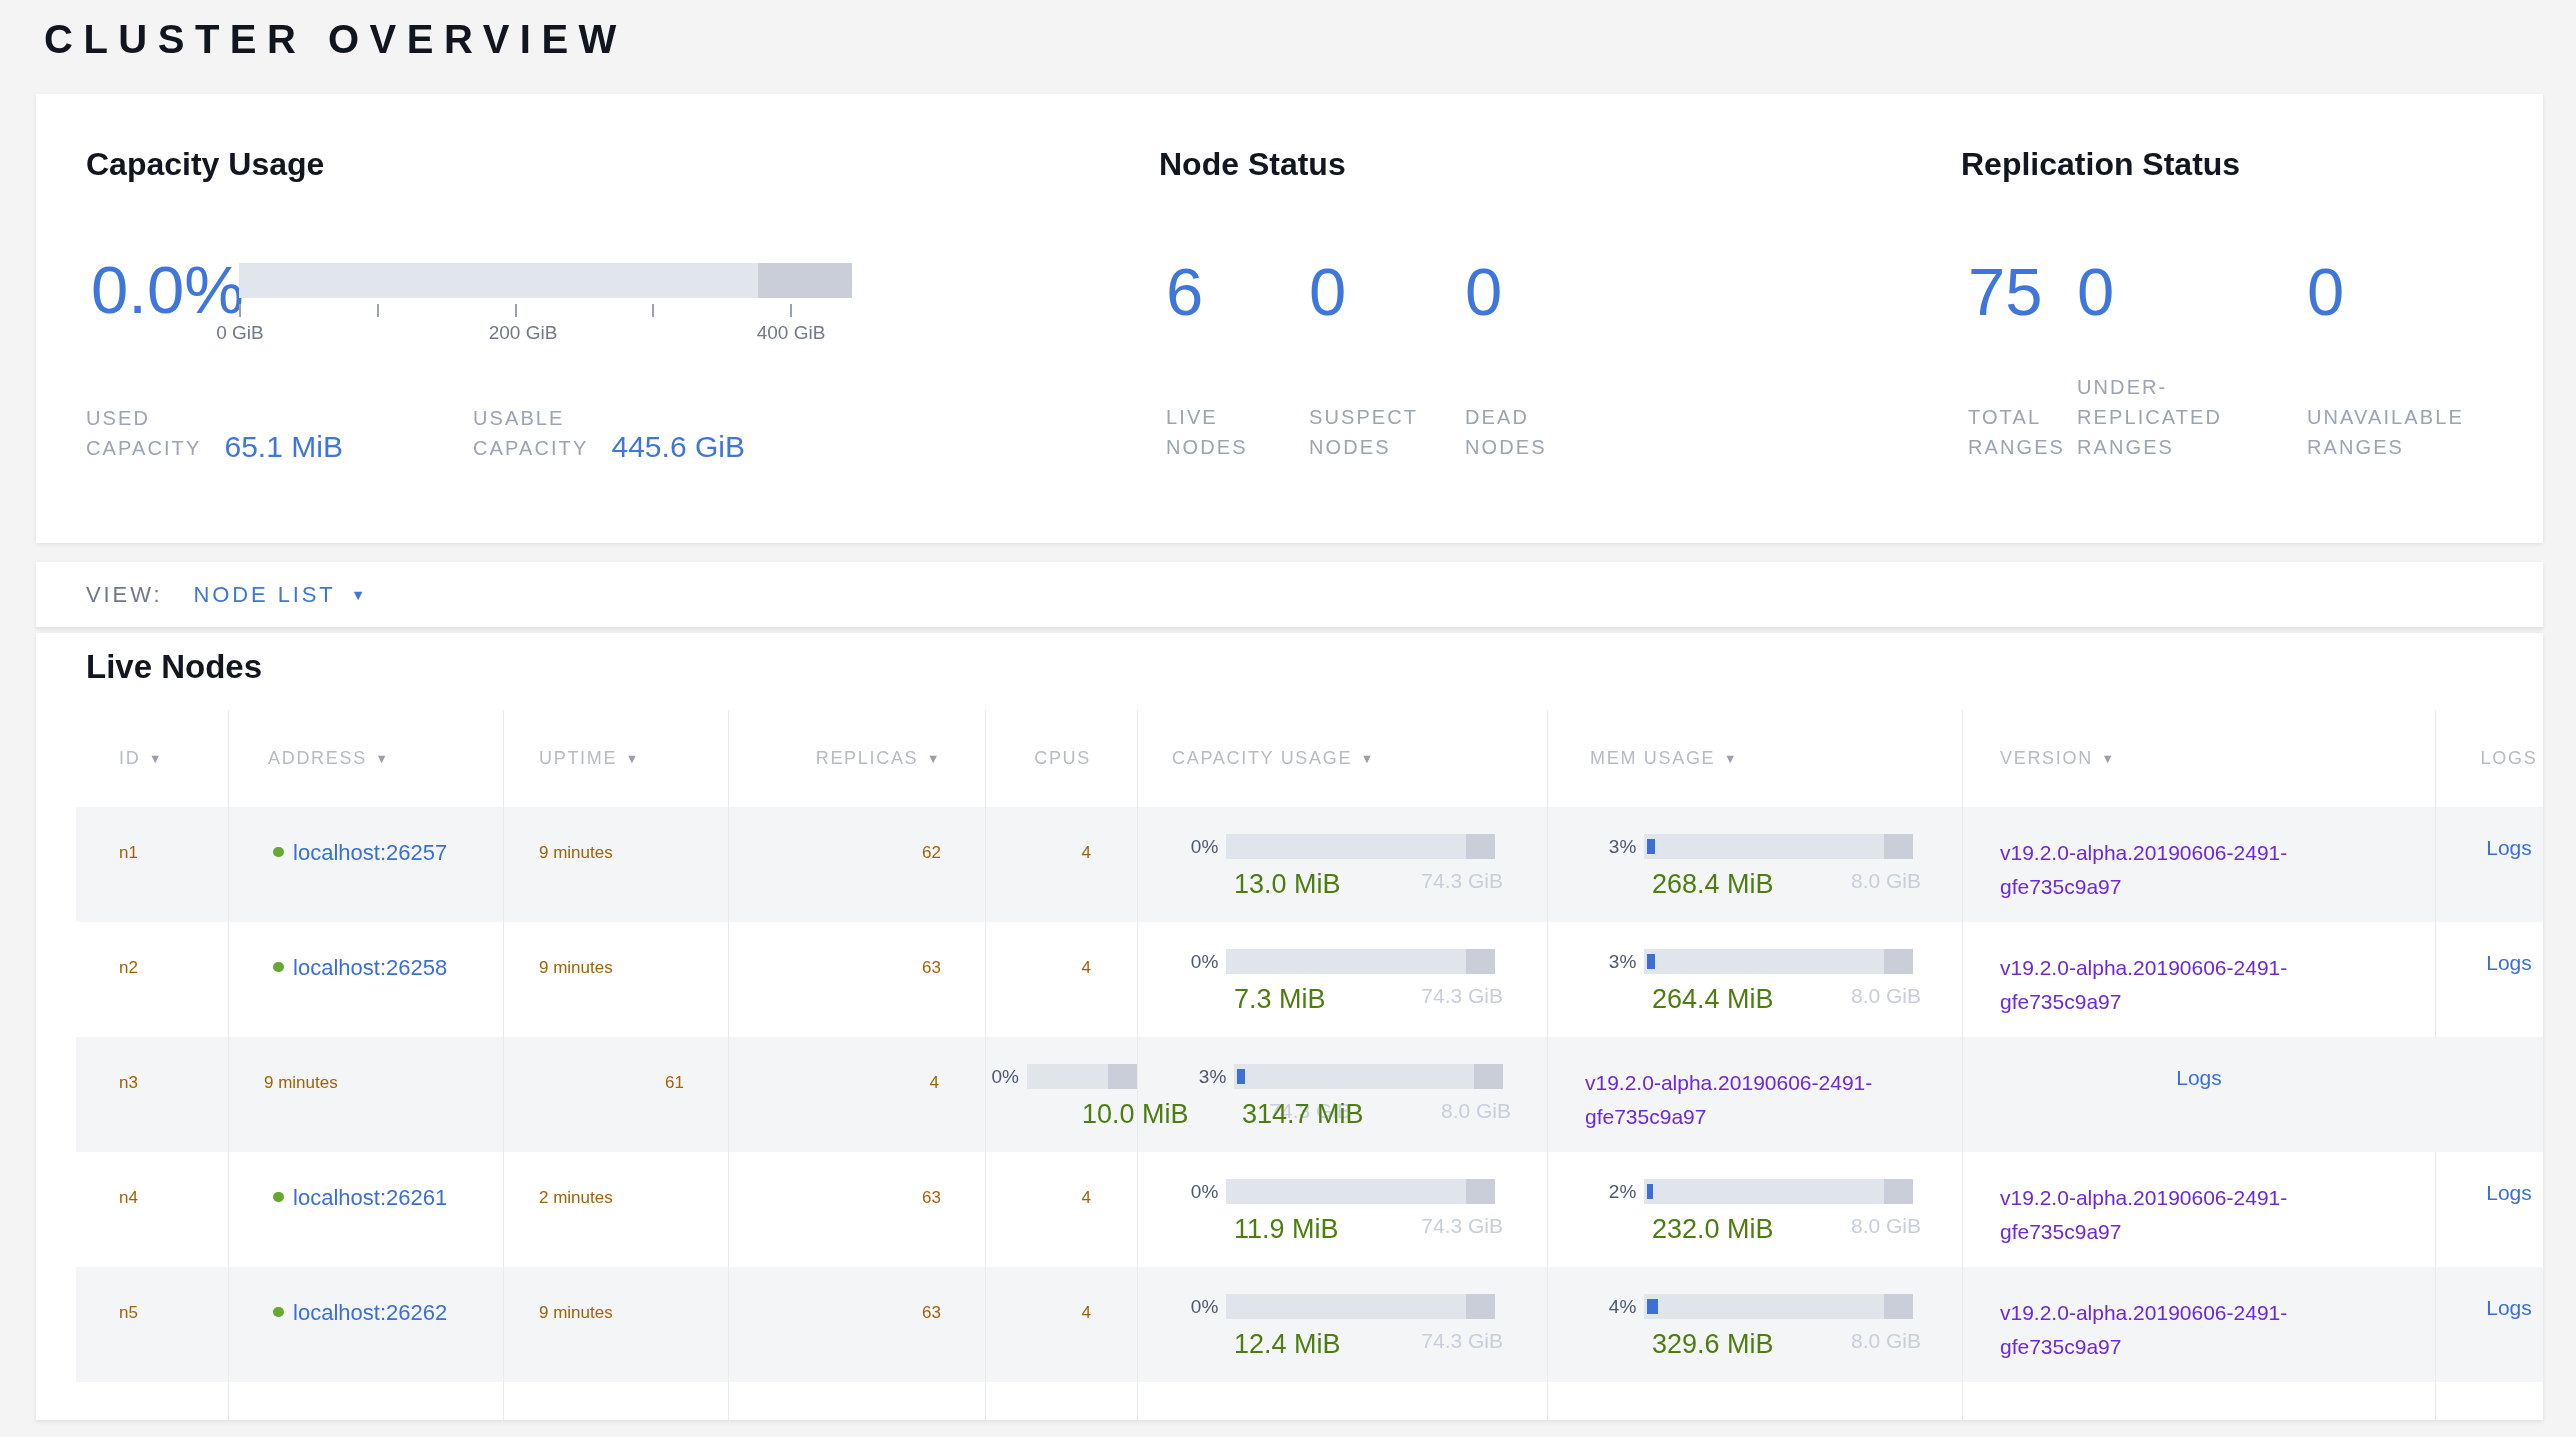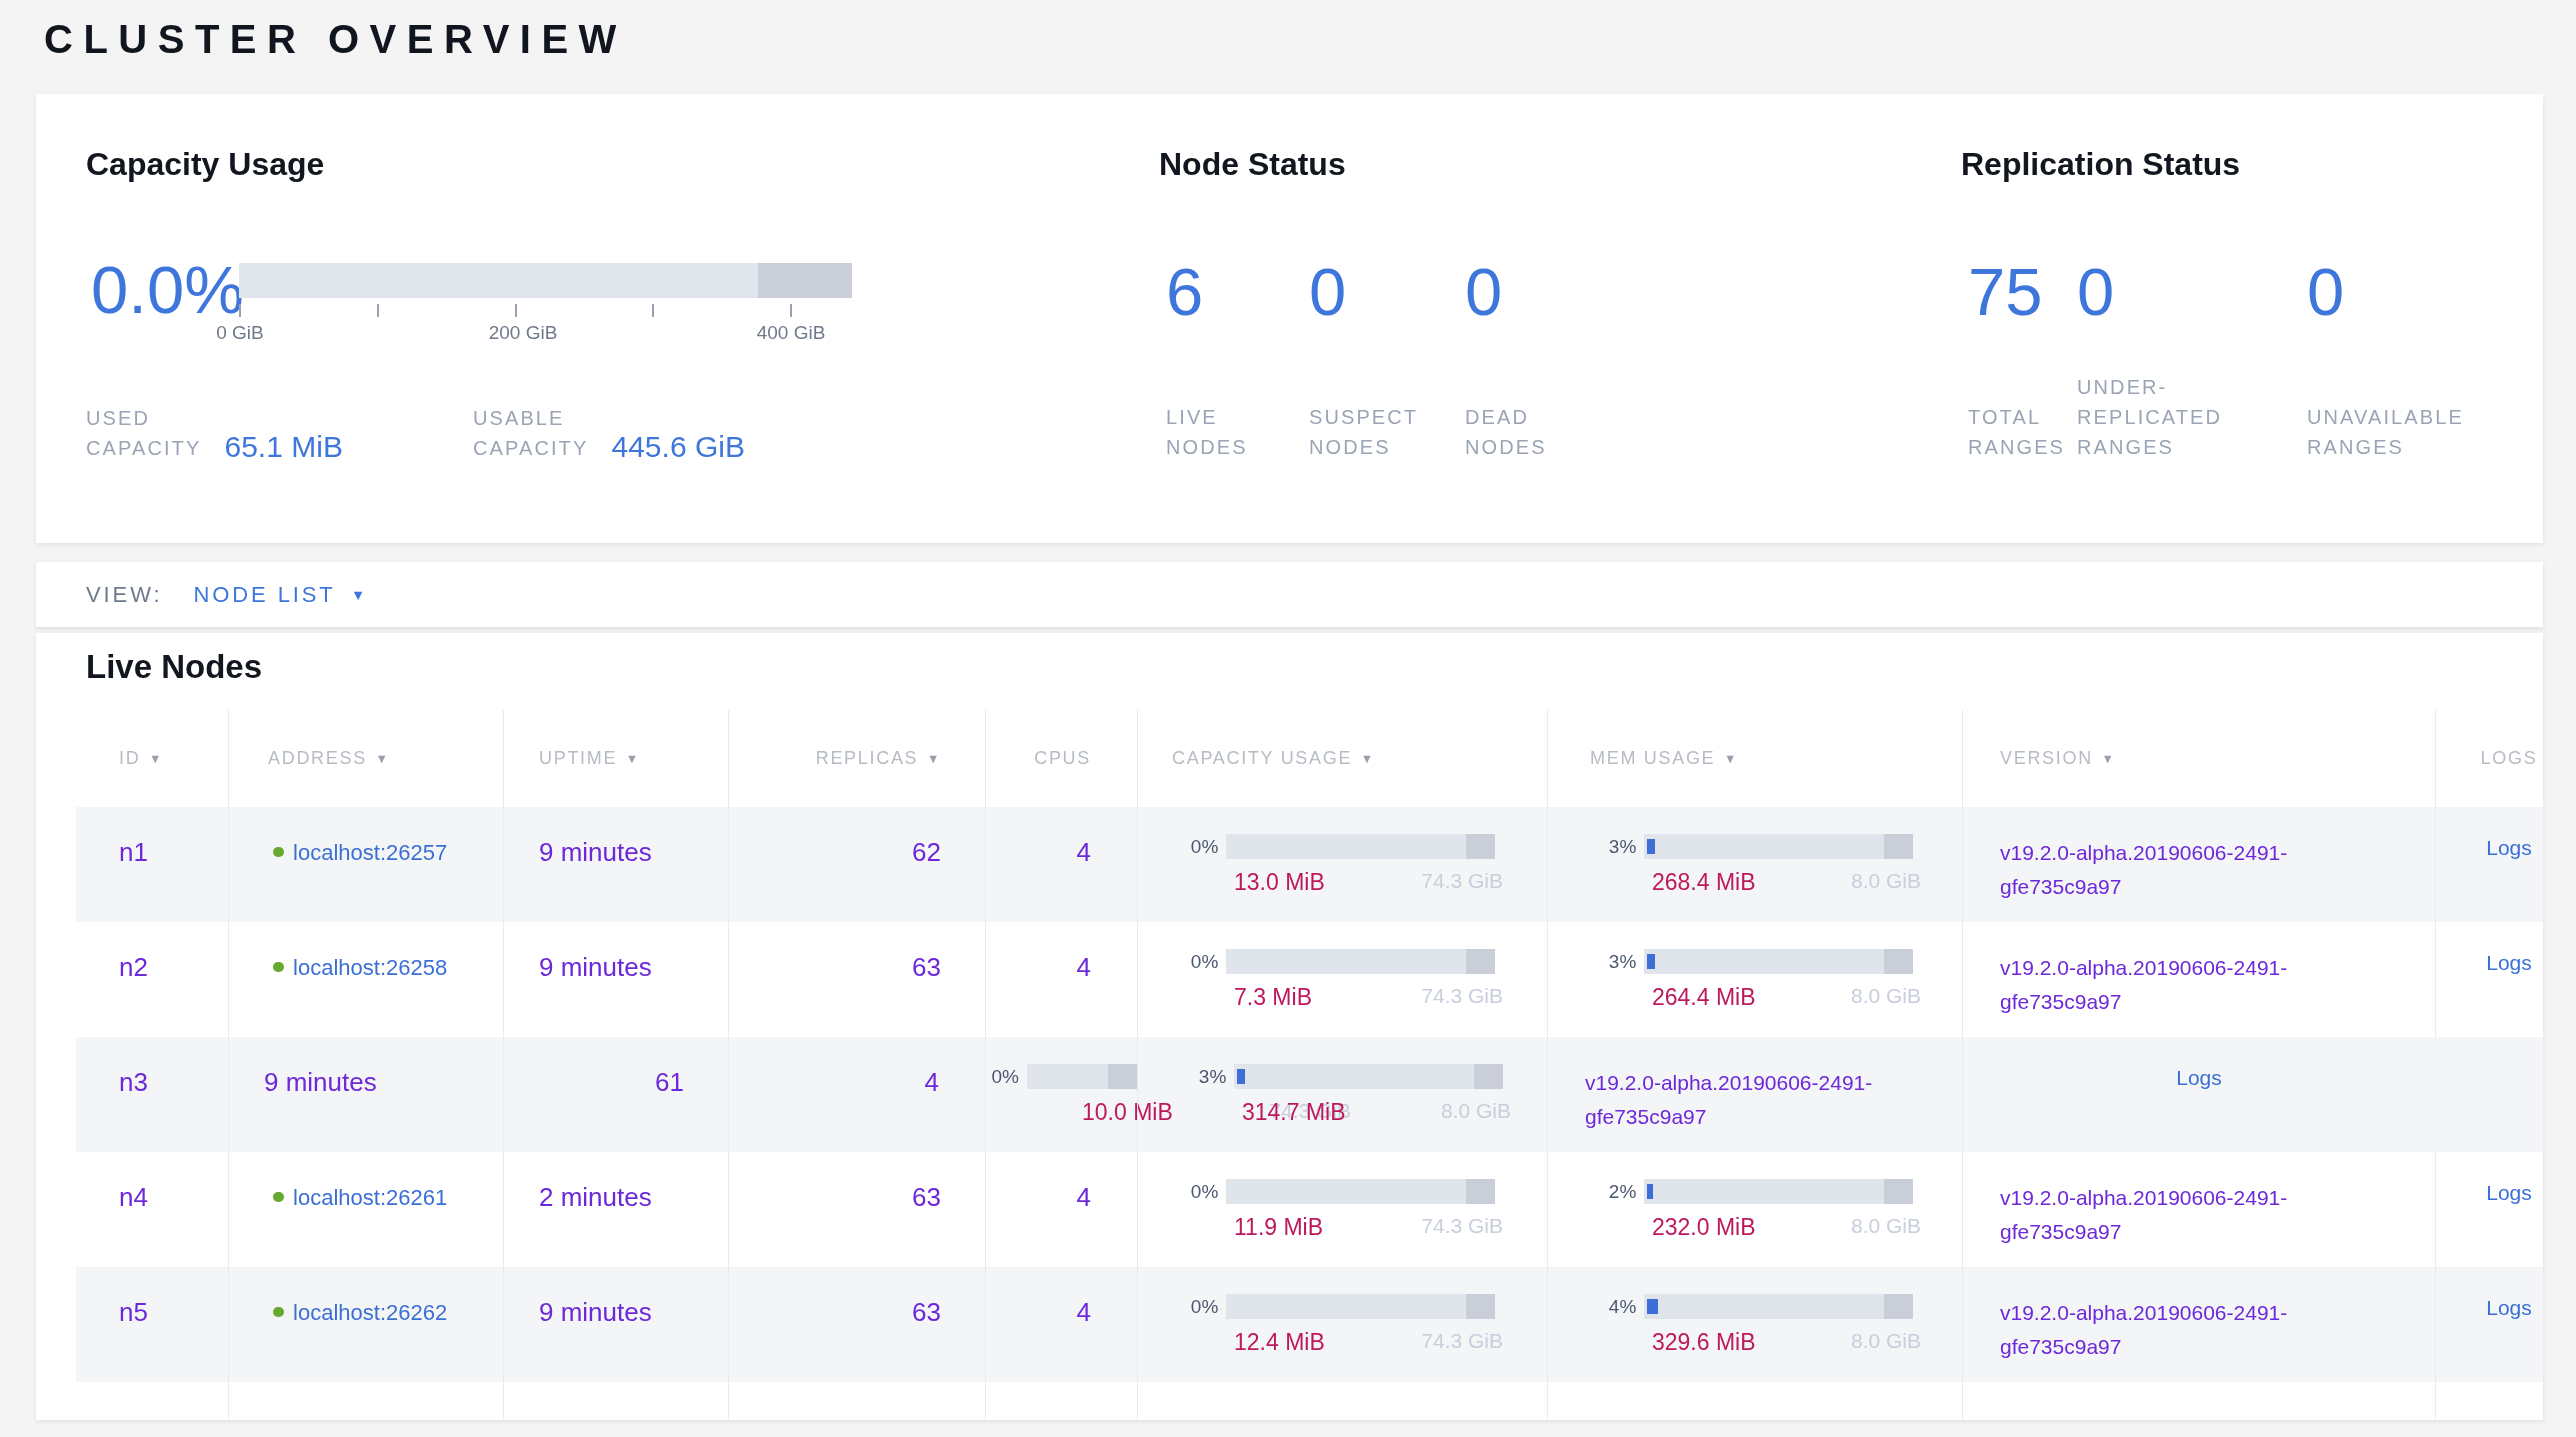--- a/index.html
+++ b/index.html
@@ -53,42 +53,42 @@
   .cell { border-left:1px solid #e8eaed; position:relative; }
   .cell:first-child { border-left:none; }
 
   .h-cell { display:flex; align-items:center; font-size:18px; letter-spacing:1.7px; color:#b6bbc4; font-weight:500; white-space:nowrap; }
   .sort-arrow { font-size:12.5px; color:#99a0ac; margin-left:8.6px; }
   .h-id { padding-left:43px; } .h-address { padding-left:39px; } .h-uptime { padding-left:35px; }
   .h-replicas { justify-content:flex-end; padding-right:44px; } .h-cpus { justify-content:flex-end; padding-right:46px; }
   .h-capacity { padding-left:34px; } .h-mem { padding-left:42px; } .h-version { padding-left:37px; }
   .h-logs { justify-content:center; }
 
-  .c-text { padding-top:29px; font-size:26px; color:#6d28d9; line-height:33px; }
+  .c-text { padding-top:29px; font-size:17px; color:#a16207; line-height:33px; }
   .c-id { padding-left:43px; }
   .c-uptime { padding-left:35px; }
   .c-replicas { text-align:right; padding-right:44px; }
   .c-cpus { text-align:right; padding-right:46px; }
   .c-address { padding:29px 42px 0 44px; display:flex; align-items:flex-start; }
   .status-dot { width:10.5px; height:10.5px; border-radius:50%; background:#65a930; margin-top:10.5px; margin-right:9.6px; flex-shrink:0; }
   .addr-link { font-size:22px; color:#3a6fd6; line-height:33px; word-break:break-all; text-decoration:none; cursor:pointer; }
   .c-version { padding:29px 59px 0 37px; font-size:21px; color:#6d28d9; line-height:34px; overflow-wrap:break-word; }
   .c-logs { padding-top:29px; text-align:center; }
   .logs-link { font-size:21px; color:#3a6fd6; text-decoration:none; cursor:pointer; }
 
   .usage { padding-top:27px; }
   .usage-top { display:flex; }
   .usage-pct { width:88px; text-align:right; padding-right:7.7px; font-size:19px; color:#4d5870; line-height:25px; }
   .mem .usage-pct { width:96px; }
   .ubar { position:relative; width:269px; height:25px; background:#e0e4eb; }
   .ubar-cap { position:absolute; right:0; top:0; bottom:0; width:29px; background:#c9ced9; }
   .ubar-fill { position:absolute; left:2.9px; top:4.8px; bottom:4.8px; background:#3d6fd7; }
   .usage-bottom { margin-left:96px; width:269px; display:flex; justify-content:space-between; margin-top:9.6px; }
   .mem .usage-bottom { margin-left:104px; }
-  .usage-used { font-size:23px; color:#be185d; }
+  .usage-used { font-size:27px; color:#4d7c0f; }
   .usage-max { font-size:21px; color:#c8cedb; }
 </style>
 </head>
 <body>
 
 <h1 class="page-title">CLUSTER OVERVIEW</h1>
 
 <section class="panel" id="summary-panel">
 
   <h2 class="section-heading" style="left:50px;">Capacity Usage</h2>

